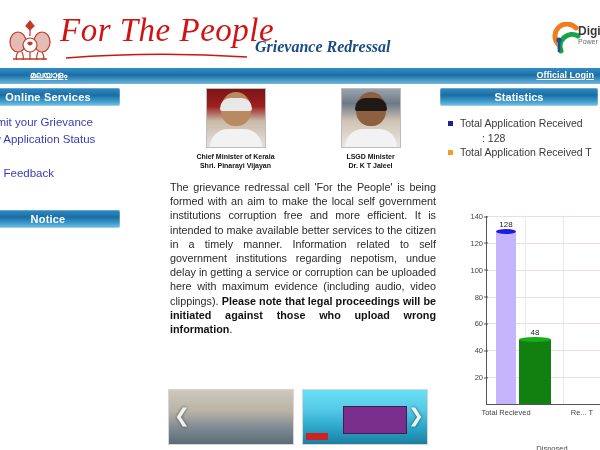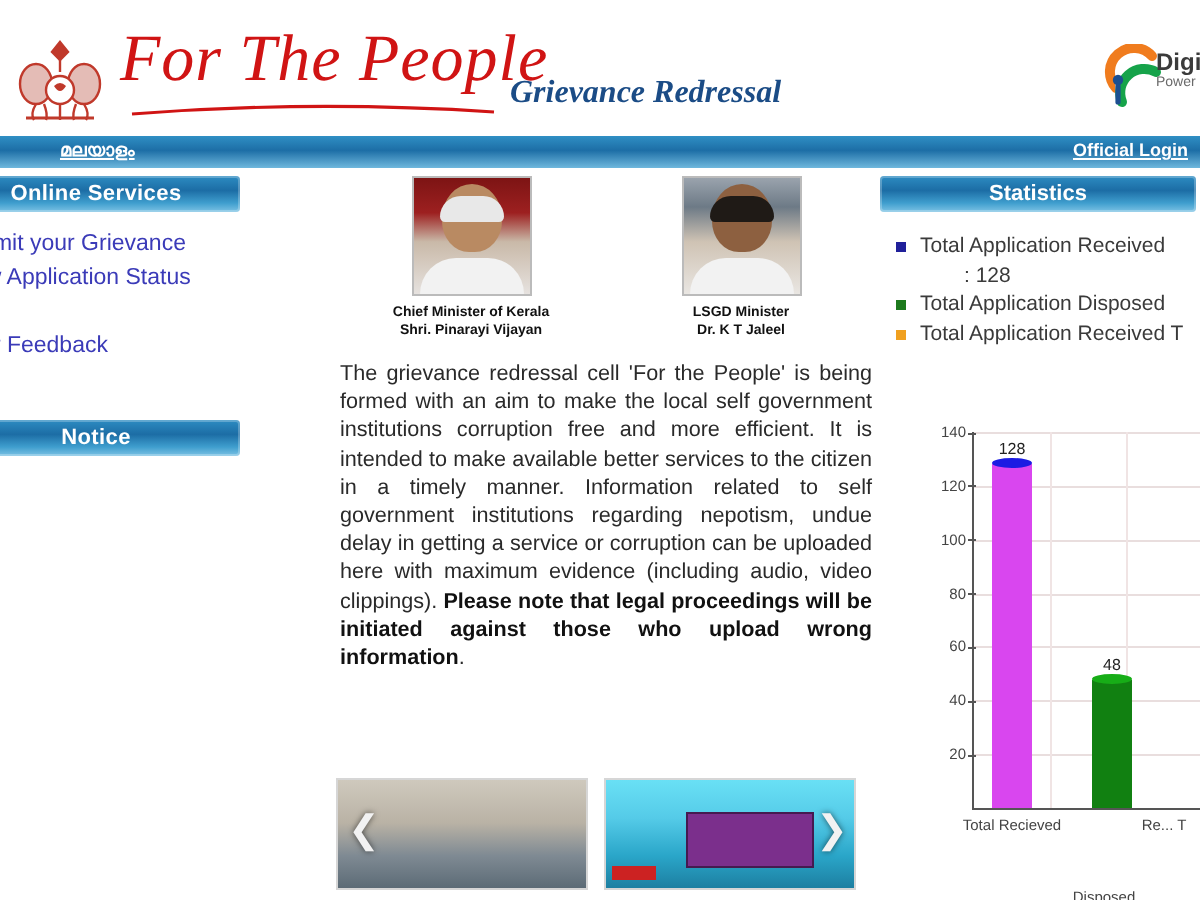--- a/index.html
+++ b/index.html
@@ -306,21 +306,20 @@
   <div class="rightcol">
     <div class="stat-head">Statistics</div>
     <ul class="stat-list">
       <li class="stat-li">
         <span class="dot" style="background:#20209a"></span>
         <span>Total Application Received</span>
       </li>
       <li class="stat-val">: 128</li>
       <li class="stat-li">
         <span class="dot" style="background:#1d7a1d"></span>
-        <span>Total Application Disposed</span>
       </li>
       <li class="stat-li">
         <span class="dot" style="background:#f0a020"></span>
         <span>Total Application Received T</span>
       </li>
     </ul>
   </div>
 
   <div class="chart-wrap">
     <div class="chart-ylab">No of Applications</div>
@@ -334,26 +333,26 @@
         <div class="gridline" style="top: 80.5714px;"></div>
         <div class="ytick" style="top: 80.5714px;">80</div>
         <div class="gridline" style="top: 53.7143px;"></div>
         <div class="ytick" style="top: 53.7143px;">100</div>
         <div class="gridline" style="top: 26.8571px;"></div>
         <div class="ytick" style="top: 26.8571px;">120</div>
         <div class="gridline" style="top: 0px;"></div>
         <div class="ytick" style="top: 0px;">140</div>
         <div class="gridv" style="left: 38px;"></div>
         <div class="gridv" style="left: 76px;"></div>
-        <div class="bar" style="left: 9px; width: 20px; height: 171.886px; background: #d946ef;">
+        <div class="bar" style="left: 9px; width: 20px; height: 171.886px; background: #c4b5fd;">
           <div class="bar-top" style="background: rgb(20, 20, 168); filter: brightness(1.35);"></div>
           <div class="bar-lbl">128</div>
         </div>
         <div class="xlab" style="left: -7px; width: 52px;">Total Recieved</div>
-        <div class="bar" style="left: 59px; width: 20px; height: 64.4571px; background: rgb(17, 128, 17); text-align: right;">
+        <div class="bar" style="left: 32px; width: 32px; height: 64.4571px; background: rgb(17, 128, 17); text-align: right;">
           <div class="bar-top" style="background: rgb(17, 128, 17); filter: brightness(1.35);"></div>
           <div class="bar-lbl">48</div>
         </div>
         <div class="xlab" style="left: 39px; width: 52px; margin-top: 36px;">Disposed</div>
         <div class="xlab" style="left: 69px; width: 52px;">Re... T</div>
       </div>
   </div>
 
 </div>
 

